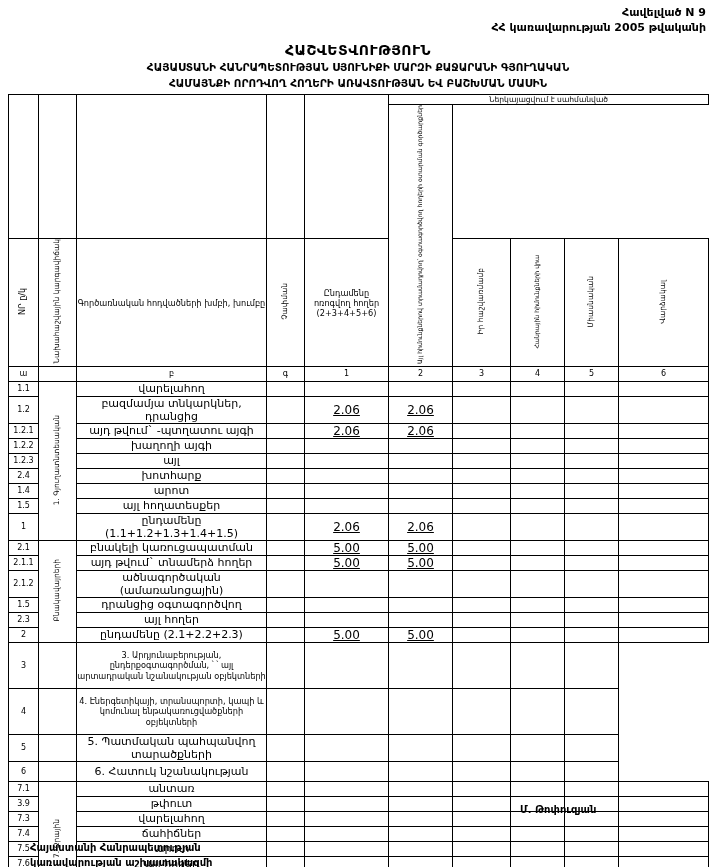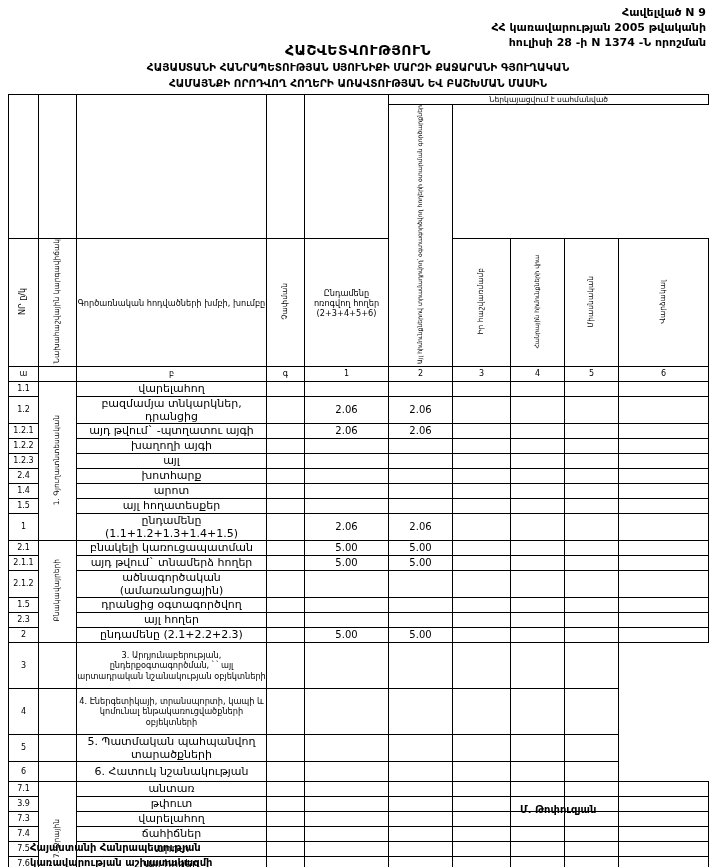--- a/index.html
+++ b/index.html
@@ -15,37 +15,36 @@
   .title-block .t3{font-size:10.5px;}
 
   table.grid{position:absolute;left:8px;top:94px;border-collapse:collapse;table-layout:fixed;width:700px;font-size:8px;}
   table.grid td,table.grid th{border:1px solid #000;padding:0;vertical-align:middle;text-align:center;font-weight:normal;}
   .vtext{writing-mode:vertical-rl;transform:rotate(180deg);white-space:nowrap;display:inline-block;line-height:1.1;}
   .vtext.small{font-size:7.5px;}
   .vtext.tiny{font-size:6.2px;}
   .lcell{text-align:left;padding-left:3px;font-size:11px;margin-top:28px;}
   .ccell{text-align:center;font-size:8.2px;}
   .rowh{height:15px;}
-  .num{font-size:10px;text-align:center;}
+  .num{font-size:12px;text-align:center;text-decoration:underline;}
   .bold{font-weight:bold;}
   .grouphdr{font-size:7.6px;}
   .tallrow{height:46px;}
   .mid-lbl{font-size:8.2px;text-align:left;padding:2px 3px;line-height:1.25;margin-left:8px;}
   .footer{position:absolute;left:30px;top:805px;font-size:10px;font-weight:bold;line-height:1.45;margin-top:36px;}
   .signer{position:absolute;left:520px;top:804px;font-size:10px;font-weight:bold;}
 </style>
 </head>
 <body>
 
 <div class="page">
 
   <div class="hdr-right">
     <div>Հավելված N 9</div>
     <div>ՀՀ կառավարության 2005 թվականի</div>
-    <div>հուլիսի 28 -ի N 1374 -Ն որոշման</div>
   </div>
 
   <div class="title-block">
     <div class="t1">ՀԱՇՎԵՏՎՈՒԹՅՈՒՆ</div>
     <div class="t2">ՀԱՅԱՍՏԱՆԻ ՀԱՆՐԱՊԵՏՈՒԹՅԱՆ ՍՅՈՒՆԻՔԻ ՄԱՐԶԻ ՔԱՋԱՐԱՆԻ ԳՅՈՒՂԱԿԱՆ</div>
     <div class="t3">ՀԱՄԱՅՆՔԻ ՈՐՈԴՎՈՂ ՀՈՂԵՐԻ ԱՌԱՎՏՈՒԹՅԱՆ ԵՎ ԲԱՇԽՄԱՆ ՄԱՍԻՆ</div>
   </div>
 
   <table class="grid">
     <colgroup>

